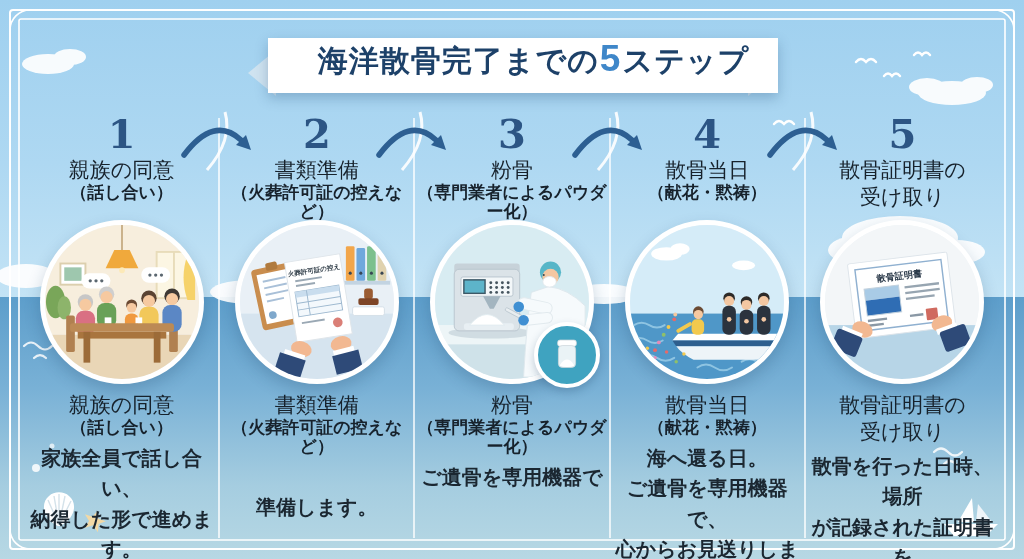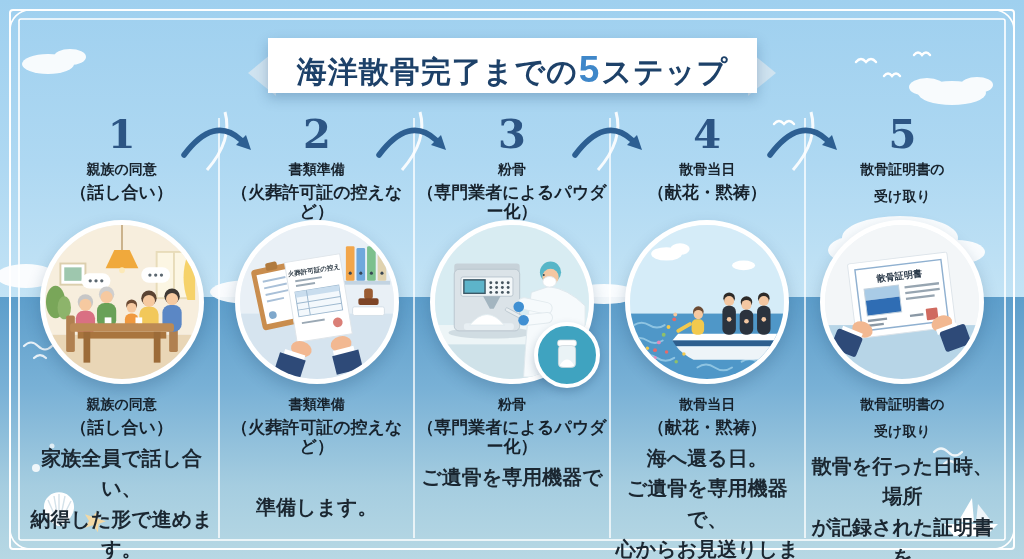--- a/index.html
+++ b/index.html
@@ -10,30 +10,30 @@
   .bg-ocean{position:absolute;left:0;top:297px;width:1024px;height:262px;
     background:linear-gradient(180deg,#5d9ecb 0%,#79b1d6 35%,#a5cde0 72%,#b7d8e4 100%);}
   svg.deco{position:absolute;left:0;top:0;z-index:1;pointer-events:none;}
   .divider{position:absolute;top:118px;height:420px;width:2px;background:rgba(255,255,255,.72);z-index:1;}
   svg.arrows{position:absolute;left:0;top:0;z-index:3;pointer-events:none;}
   
   .banner-tail{position:absolute;top:50px;width:28px;height:46px;background:#cfe3f0;z-index:2;}
   .banner-tail.left{left:248px;clip-path:polygon(100% 0,0 50%,100% 100%);}
   .banner-tail.right{left:748px;clip-path:polygon(0 0,100% 50%,0 100%);}
   .banner{position:absolute;left:268px;top:38px;width:489px;height:55px;background:#ffffff;
-    box-shadow:0 5px 12px rgba(30,70,110,.28);display:flex;align-items:flex-end;justify-content:center;z-index:3;}
+    box-shadow:0 5px 12px rgba(30,70,110,.28);display:flex;align-items:flex-start;justify-content:center;z-index:3;padding-left:21px;}
   .banner .t{font-size:30px;font-weight:700;color:#1d4169;letter-spacing:1px;}
   .banner .hl{font-size:37px;font-weight:800;color:#3f87c9;padding:0 1px;}
   
   .steps-row{position:absolute;left:24px;top:112px;width:976px;display:flex;z-index:2;}
   .step-col{flex:1;display:flex;flex-direction:column;align-items:center;text-align:center;}
   .step-head{height:106px;display:flex;flex-direction:column;align-items:center;}
   .step-number{font-family:"DejaVu Serif","Liberation Serif",serif;font-size:40px;line-height:44px;
     font-weight:700;color:#2c5584;}
-  .step-title{font-size:14px;line-height:27px;font-weight:700;color:#17222c;}
+  .step-title{font-size:21px;line-height:27px;font-weight:400;color:#17222c;}
   .step-sub{font-size:17px;line-height:19px;font-weight:700;color:#17222c;}
   .circle-wrap{position:relative;width:164px;height:164px;margin-top:2px;}
   .circle{width:154px;height:154px;border:5px solid #fff;border-radius:50%;overflow:hidden;
     box-shadow:0 7px 16px rgba(25,60,95,.22);background:#eef5f9;}
   .circle svg{display:block;}
   .inset{position:absolute;right:-6px;bottom:-4px;width:58px;height:58px;border:4px solid #fff;
     border-radius:50%;overflow:hidden;background:#3fa3c0;box-shadow:0 4px 9px rgba(25,60,95,.25);}
   .step-bottom{margin-top:7px;display:flex;flex-direction:column;align-items:center;}
   .step-desc{margin-top:6px;font-size:20px;line-height:1.52;font-weight:600;color:#1b2731;}
 </style>

